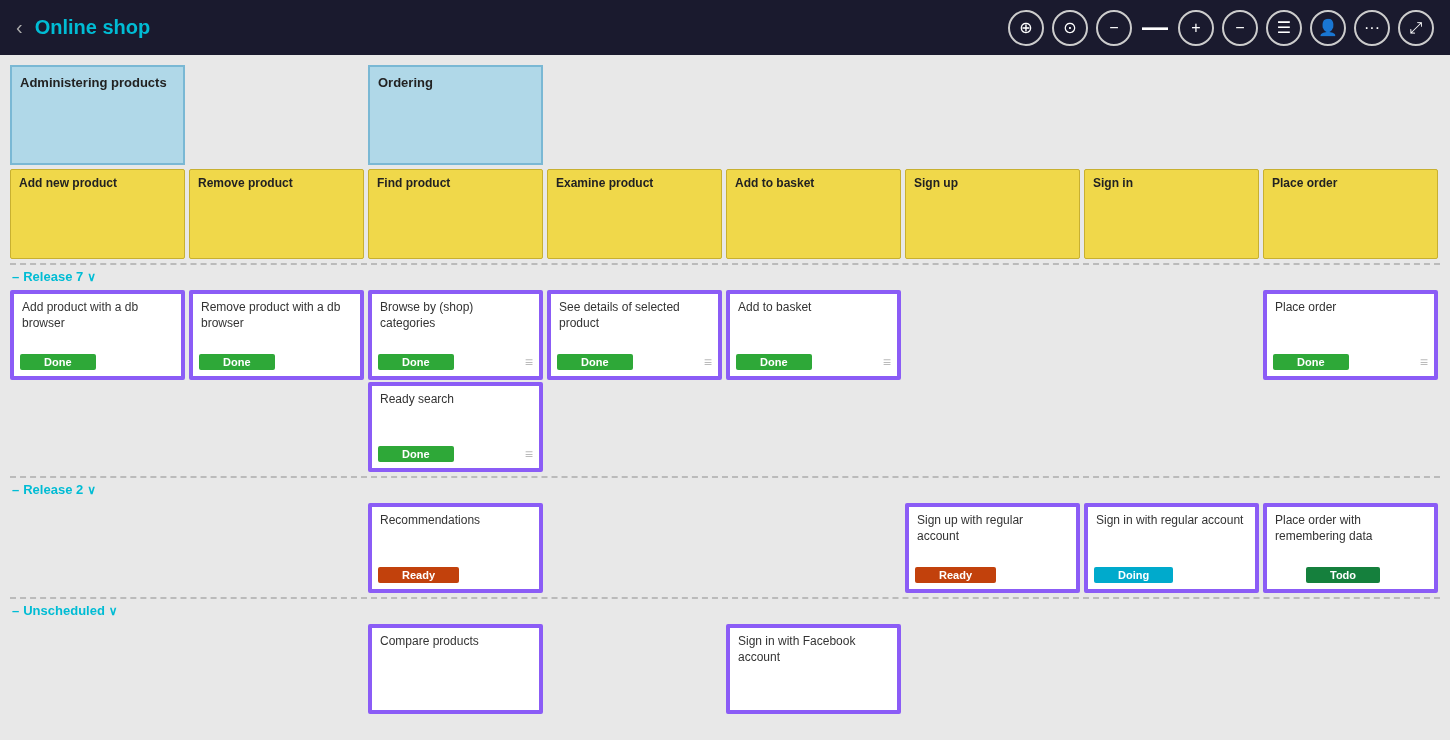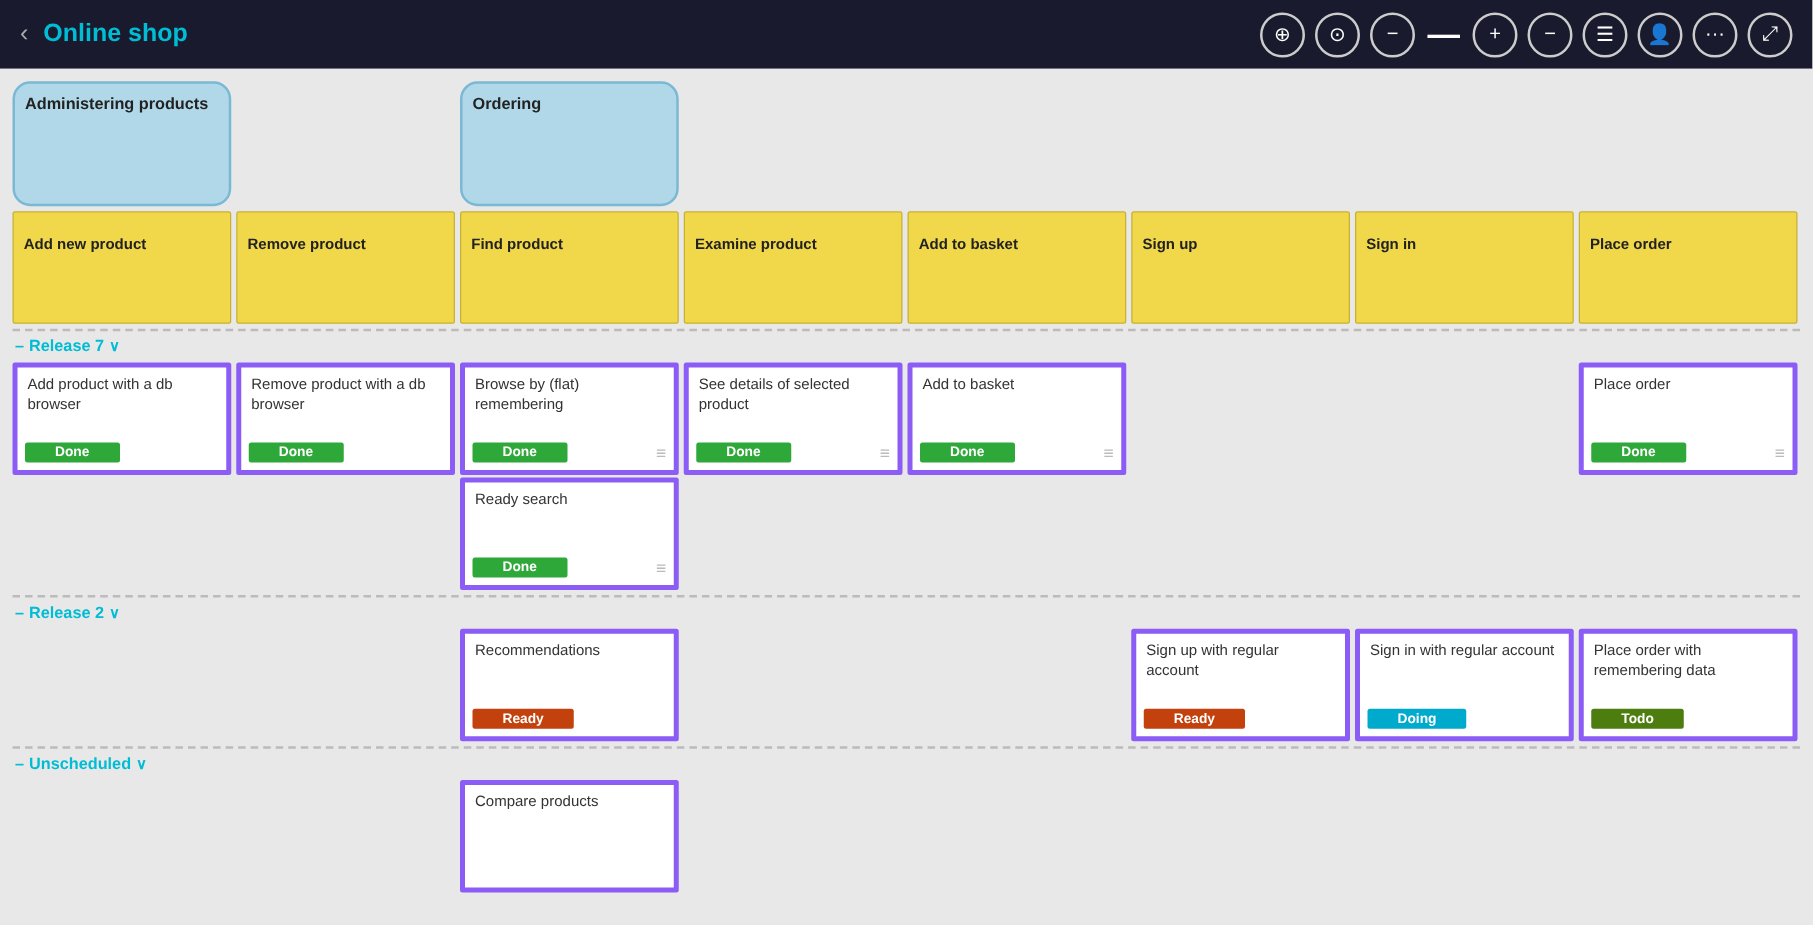--- a/index.html
+++ b/index.html
@@ -64,39 +64,39 @@
     .col-headers {
       display: flex;
       gap: 4px;
       margin-bottom: 4px;
     }
 
     
     .epic-card {
       background: #b0d8e8;
       border: 2px solid #7ab8d4;
-      border-radius: 14px;
+      border-radius: 0;
       padding: 8px;
       font-size: 13px;
       font-weight: bold;
       color: #222;
       min-height: 100px;
     }
 
     .epic-empty {
       background: #e8e8e8;
       border: none;
     }
 
     
     .story-header-card {
       background: #f0d84a;
       border: 1px solid #c8b030;
       border-radius: 2px;
-      padding: 18px 8px;
+      padding: 6px 8px;
       font-size: 12px;
       font-weight: bold;
       color: #222;
       min-height: 90px;
     }
 
     
     .col { width: 175px; min-width: 175px; flex-shrink: 0; }
 
     
@@ -152,21 +152,21 @@
       font-size: 11px;
       font-weight: bold;
       color: #fff;
       position: absolute;
       bottom: 6px;
       left: 6px;
     }
     .badge-done { background: #2ea838; }
     .badge-ready { background: #c2410c; }
     .badge-doing { background: #00aacc; }
-    .badge-todo { background: #4d7c0f; }
+    .badge-todo { background: #15803d; margin-left: 33px; }
 
     .card-menu-icon {
       position: absolute;
       bottom: 6px;
       right: 6px;
       color: #bbb;
       font-size: 14px;
     }
   </style>
 </head>
@@ -249,21 +249,21 @@
       <div class="card-text">Add product with a db browser</div>
       <span class="badge badge-done">Done</span>
     </div>
 
     <div class="task-card col">
       <div class="card-text">Remove product with a db browser</div>
       <span class="badge badge-done">Done</span>
     </div>
 
     <div class="task-card col">
-      <div class="card-text">Browse by (flat) remembering</div>
+      <div class="card-text">Browse by (shop) categories</div>
       <span class="badge badge-done">Done</span>
       <span class="card-menu-icon">≡</span>
     </div>
 
     <div class="task-card col">
       <div class="card-text">See details of selected product</div>
       <span class="badge badge-done">Done</span>
       <span class="card-menu-icon">≡</span>
     </div>
 
@@ -343,16 +343,19 @@
     <div class="task-card-empty col"></div>
     <div class="task-card-empty col"></div>
 
 
     <div class="task-card col">
       <div class="card-text">Compare products</div>
     </div>
     <div class="task-card-empty col"></div>
 
 
+    <div class="task-card col">
+      <div class="card-text">Sign in with Facebook account</div>
+    </div>
     <div class="task-card-empty col"></div>
   </div>
 
 </div>
 
 </body></html>

